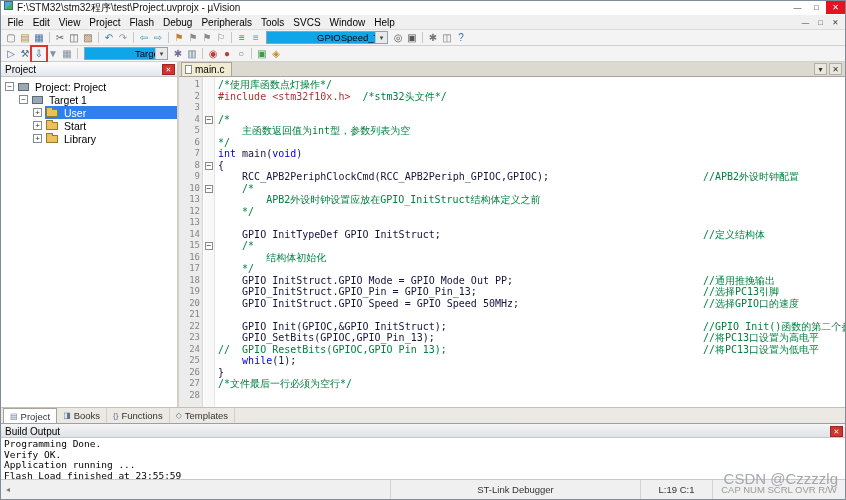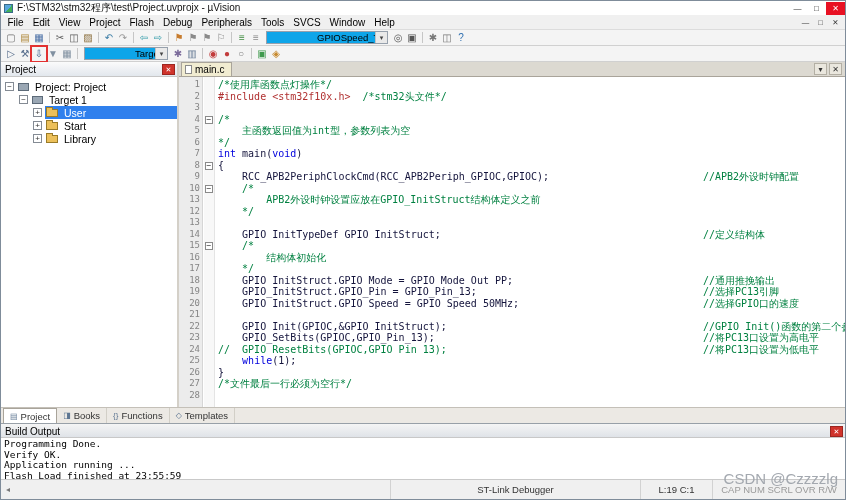--- a/index.html
+++ b/index.html
@@ -1,21 +1,21 @@
 <!DOCTYPE html>
 <html><head>
 <meta charset="utf-8">
 <style>
   * { box-sizing: border-box; margin: 0; padding: 0; }
   html,body { width:846px; height:500px; overflow:hidden; }
   body { position:relative; font-family:"Liberation Sans",sans-serif; font-size:11px; background:#f0f0f0; color:#000; }
   .window { width:846px; height:500px; display:flex; flex-direction:column; border:1px solid #7f8c9a; background:#f0f0f0; }
 
   
-  .titlebar { height:14px; background:#ffffff; display:flex; align-items:center; padding-left:3px; flex:0 0 auto; }
+  .titlebar { height:14px; background:#ffffff; display:flex; align-items:flex-start; padding-left:3px; flex:0 0 auto; }
   .app-icon { width:9px; height:9px; background:linear-gradient(135deg,#57a7dd 0 50%,#41b05a 50% 100%); border:1px solid #3a6a8a; margin-right:4px; flex:0 0 auto; }
   .win-title { flex:1; font-size:10px; white-space:nowrap; overflow:hidden; color:#111; }
   .win-btn { width:19px; height:13px; line-height:13px; text-align:center; font-size:8px; color:#222; }
   .win-btn.close { background:#e81123; color:#fff; }
 
   
   .menubar { height:15px; background:#f0f0f0; border-bottom:1px solid #dcdcdc; display:flex; align-items:center; padding-left:2px; flex:0 0 auto; }
   #menu-items { display:flex; }
   .menu-item { padding:0 4.5px; font-size:10px; height:15px; line-height:15px; }
   .menu-ctrl { margin-left:auto; display:flex; padding-right:2px; }

